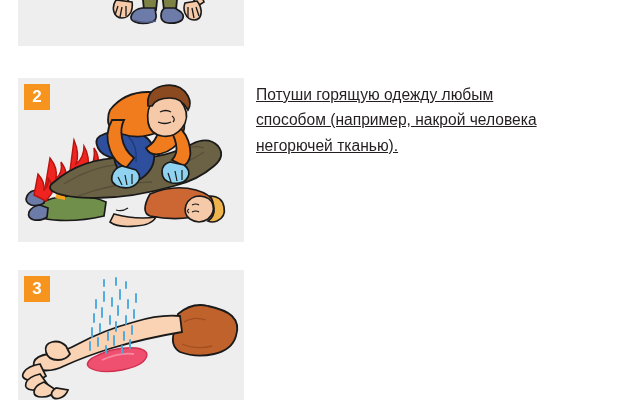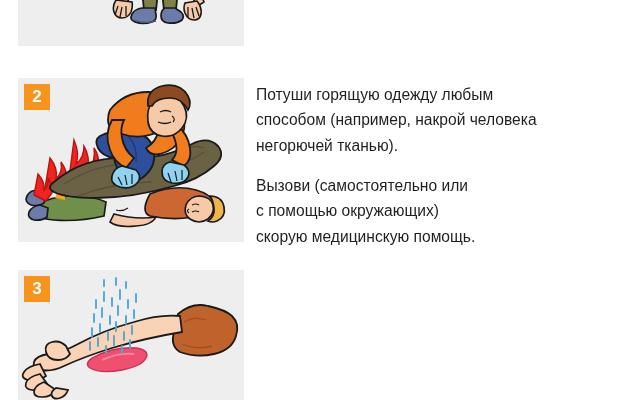--- a/index.html
+++ b/index.html
@@ -53,21 +53,21 @@
     font-family: "Liberation Sans", sans-serif;
   }
 
   
   #step1 { top: 0; height: 48px; }
   #panel1 { top: -130px; width: 226px; height: 176px; }
 
   
   #step2 { top: 78px; height: 164px; }
   #panel2 { top: 0; width: 226px; height: 164px; }
-  #text2a { top: 4px; }
+  #text2a { top: 4px; text-decoration: underline; }
   #text2b { top: 95px; }
 
   
   #step3 { top: 270px; height: 130px; }
   #panel3 { top: 0; width: 226px; height: 130px; }
   #text3  { top: 4px; }
 
   svg { display: block; }
 </style>
 </head>
@@ -182,23 +182,20 @@
           <path d="M154 38 q4 3 1 6" stroke="#1a1a1a" stroke-width="1.2" fill="none"></path>
         </g>
       </g>
     </svg>
     <div class="badge">2</div>
   </div>
 
   <div class="text-col" id="text2a">Потуши горящую одежду любым
 способом (например, накрой человека
 негорючей тканью).</div>
-  <div class="text-col" id="text2b">Вызови (самостоятельно или
-с помощью окружающих)
-скорую медицинскую помощь.</div>
 </div>
 
 <div class="step" id="step3">
 
   <div class="panel" id="panel3">
     <svg width="226" height="130" viewBox="0 0 226 130">
       <rect x="0" y="0" width="226" height="130" fill="#eeeeee"></rect>
 
       <g>
         <path d="M160 44 q14 -12 30 -8 q18 4 24 10 q8 8 4 20 q-4 14 -22 18 q-18 4 -34 -2

